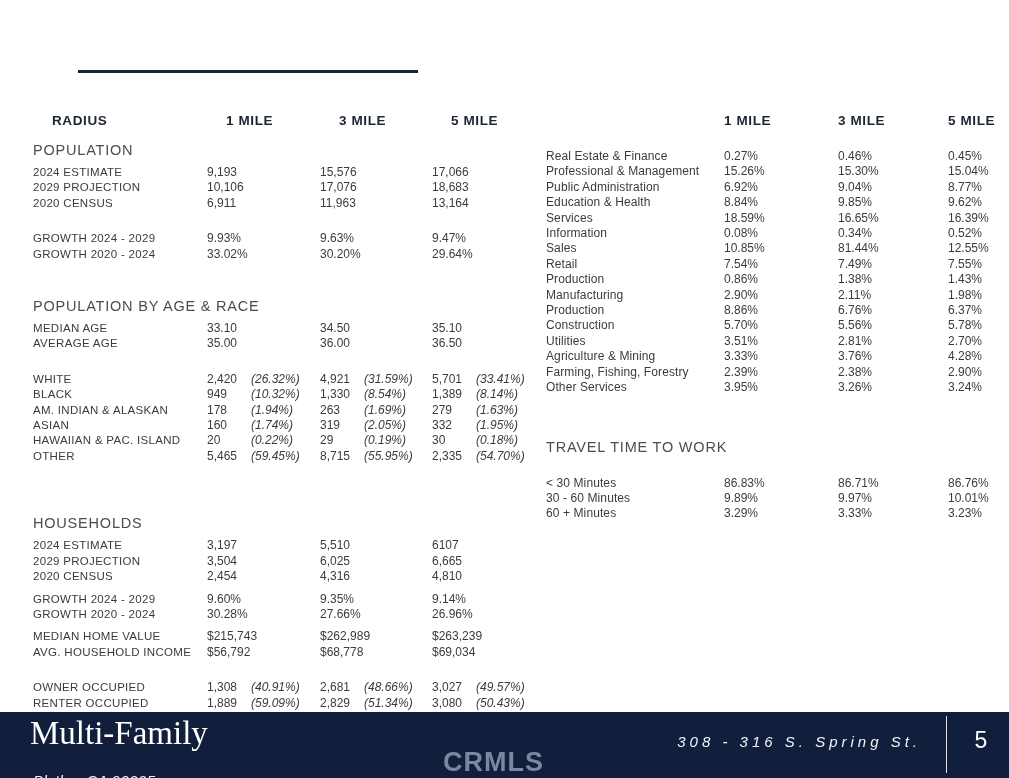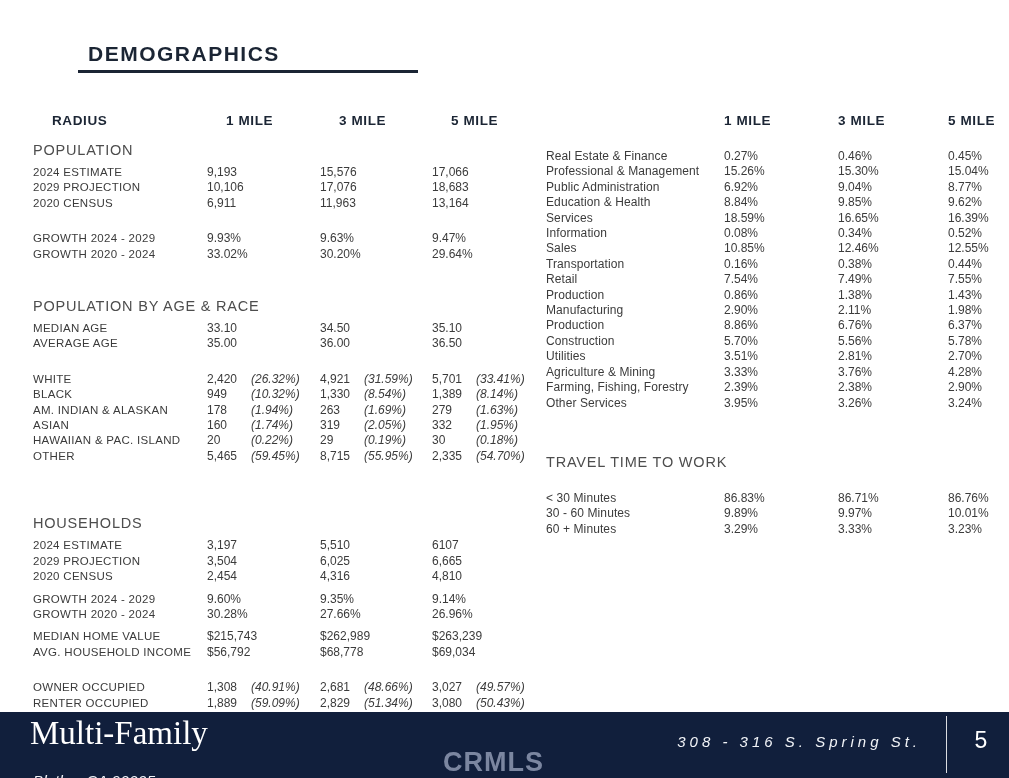--- a/index.html
+++ b/index.html
@@ -105,21 +105,20 @@
   .ftr-page{
     position:absolute;left:960px;top:15px;width:42px;text-align:center;
     font-size:23px;color:#ffffff;
   }
 </style>
 </head>
 <body>
 
 <div class="page">
 
-  <h1 class="page-title">DEMOGRAPHICS</h1>
   <div class="title-underline"></div>
 
   <section class="tbl" id="tbl-left">
     <div class="colhead">
       <span>RADIUS</span>
       <span>1 MILE</span>
       <span>3 MILE</span>
       <span>5 MILE</span>
     </div>
     <div data-sections="table_left">
@@ -325,28 +324,22 @@
             </div>
             <div class="row">
               <span class="lbl">Information</span>
               <span class="v"><span class="num">0.08%</span></span>
               <span class="v"><span class="num">0.34%</span></span>
               <span class="v"><span class="num">0.52%</span></span>
             </div>
             <div class="row">
               <span class="lbl">Sales</span>
               <span class="v"><span class="num">10.85%</span></span>
-              <span class="v"><span class="num">12.46%</span></span>
+              <span class="v"><span class="num">81.44%</span></span>
               <span class="v"><span class="num">12.55%</span></span>
-            </div>
-            <div class="row">
-              <span class="lbl">Transportation</span>
-              <span class="v"><span class="num">0.16%</span></span>
-              <span class="v"><span class="num">0.38%</span></span>
-              <span class="v"><span class="num">0.44%</span></span>
             </div>
             <div class="row">
               <span class="lbl">Retail</span>
               <span class="v"><span class="num">7.54%</span></span>
               <span class="v"><span class="num">7.49%</span></span>
               <span class="v"><span class="num">7.55%</span></span>
             </div>
             <div class="row">
               <span class="lbl">Production</span>
               <span class="v"><span class="num">0.86%</span></span>

